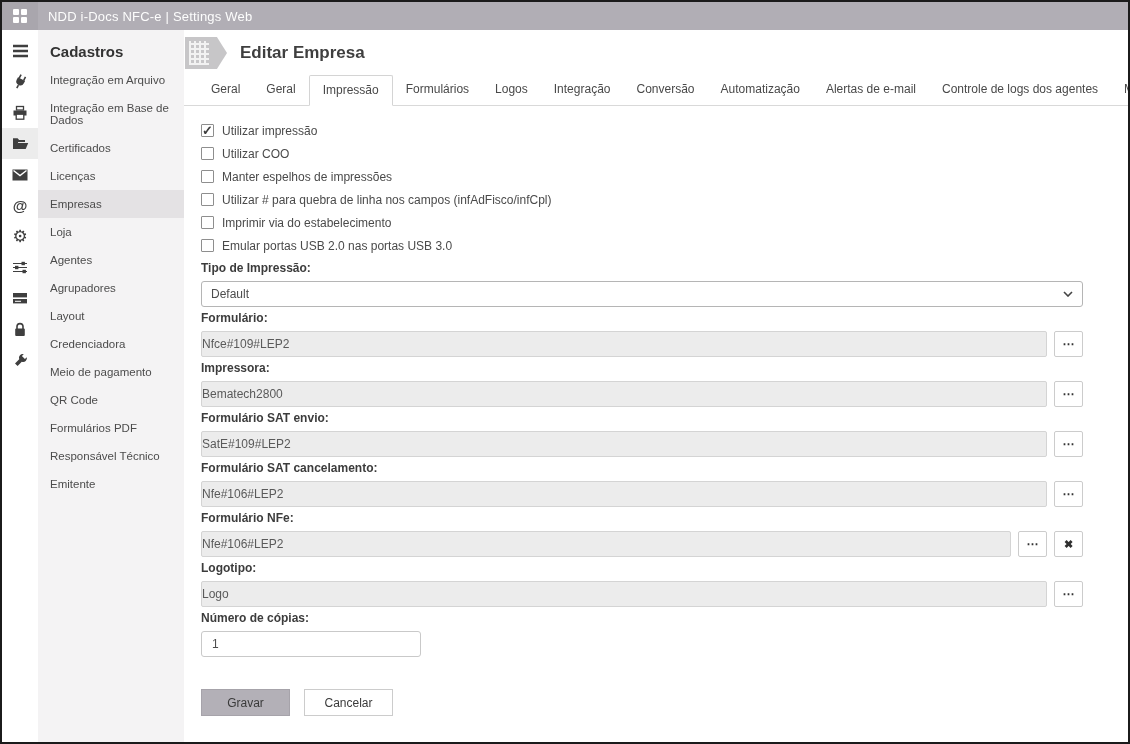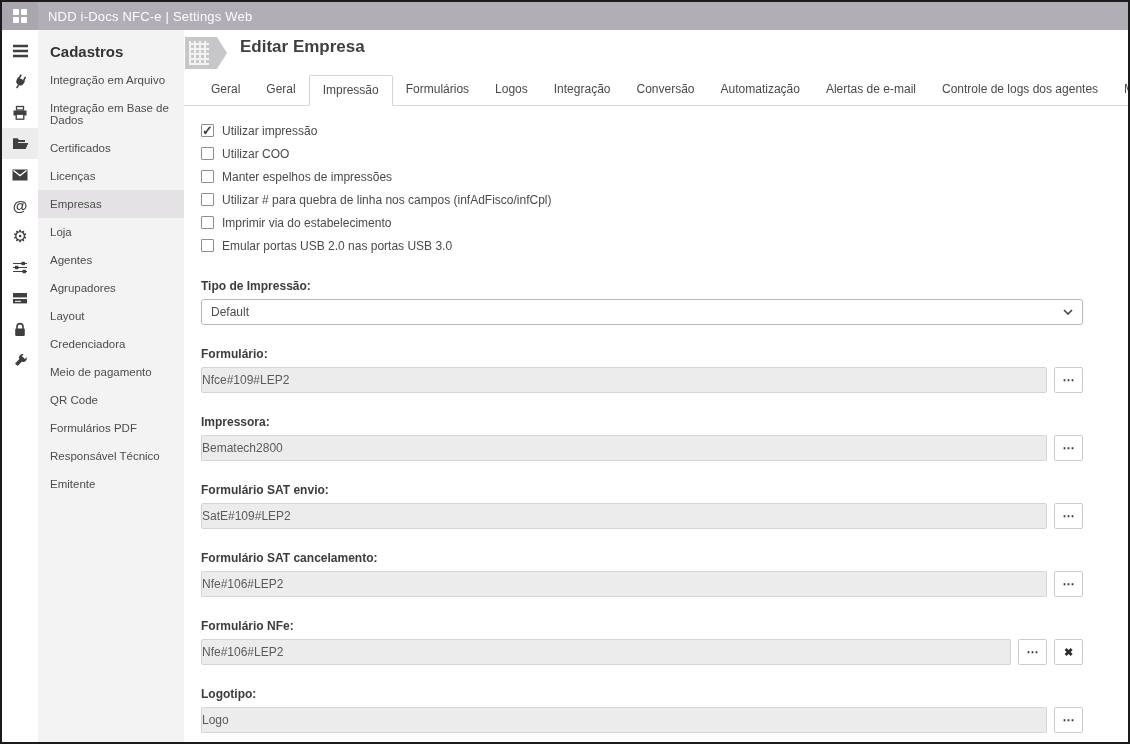--- a/index.html
+++ b/index.html
@@ -36,21 +36,21 @@
 
   
   .menu { width: 146px; background: #f4f3f4; flex-shrink: 0; }
   .menu-heading { font-size: 15px; font-weight: bold; color: #333;
     padding: 13px 0 6px 12px; }
   .menu-item { font-size: 11.5px; color: #4c4c4c; padding: 8px 4px 8px 12px; cursor: default; }
   .menu-item.selected { background: #e4e2e4; }
 
   
   .main { flex: 1; background: #fff; min-width: 0; }
-  .page-header { display: flex; padding: 7px 0 6px 1px; }
+  .page-header { display: flex; align-items: center; padding: 7px 0 6px 1px; }
   .building-icon {
     width: 42px; height: 32px; background: #c7c6c8; position: relative;
     clip-path: polygon(0 0, 76% 0, 100% 50%, 76% 100%, 0 100%);
   }
   .building-icon .windows {
     position: absolute; left: 4px; top: 4px; width: 20px; height: 24px;
     background-image:
       repeating-linear-gradient(0deg, #f2f2f2 0 2px, transparent 2px 5px),
       repeating-linear-gradient(90deg, #f2f2f2 0 2px, transparent 2px 5px);
   }
@@ -67,21 +67,21 @@
 
   
   .content { padding: 13px 45px 0 17px; }
   .checkbox-row { display: flex; align-items: center; height: 23px;
     font-size: 12px; color: #4a4a4a; }
   .checkbox { width: 13px; height: 13px; border: 1px solid #8e8e8e; background: #fff;
     margin-right: 8px; border-radius: 1px; position: relative; flex-shrink: 0;
     font-size: 13px; font-weight: bold; color: #3f3f3f; line-height: 11px; text-align: center; }
 
   .field-group .field-label { font-size: 12px; font-weight: bold; color: #3c3c3c;
-    margin: 22px 0 6px; }
+    margin: 4px 0 6px; }
   .field-group:first-of-type .field-label { margin-top: 12px; }
   .input-row { display: flex; gap: 7px; border-radius: 8px; }
   .field-input {
     height: 26px; flex: 1; border: 1px solid #d4d4d4; background: #ececec;
     color: #5a5a5a; font-size: 12px; padding: 0 0; line-height: 24px;
     border-radius: 2px; overflow: hidden; white-space: nowrap;
   }
   .select-box {
     height: 26px; flex: 1; border: 1px solid #b5b5b5; background: #fff;
     color: #4d4d4d; font-size: 12px; padding: 0 9px; border-radius: 3px;

